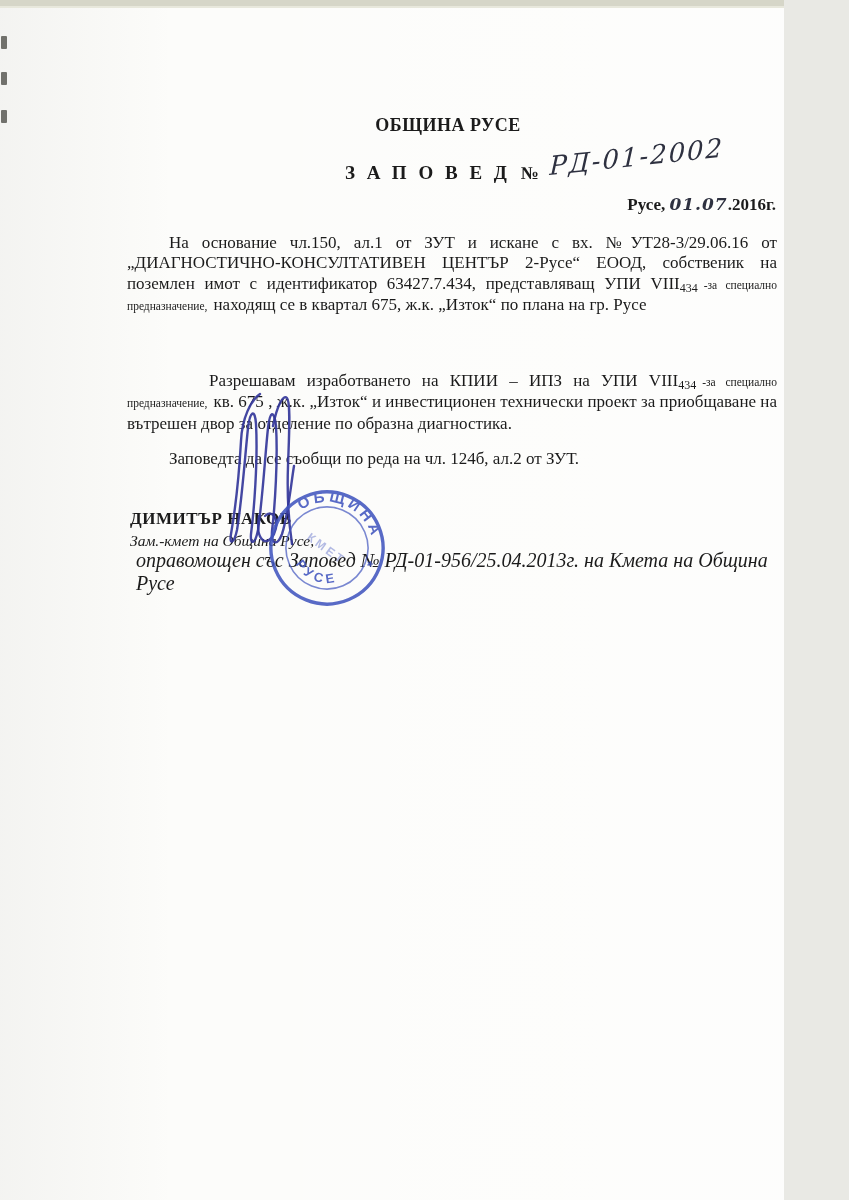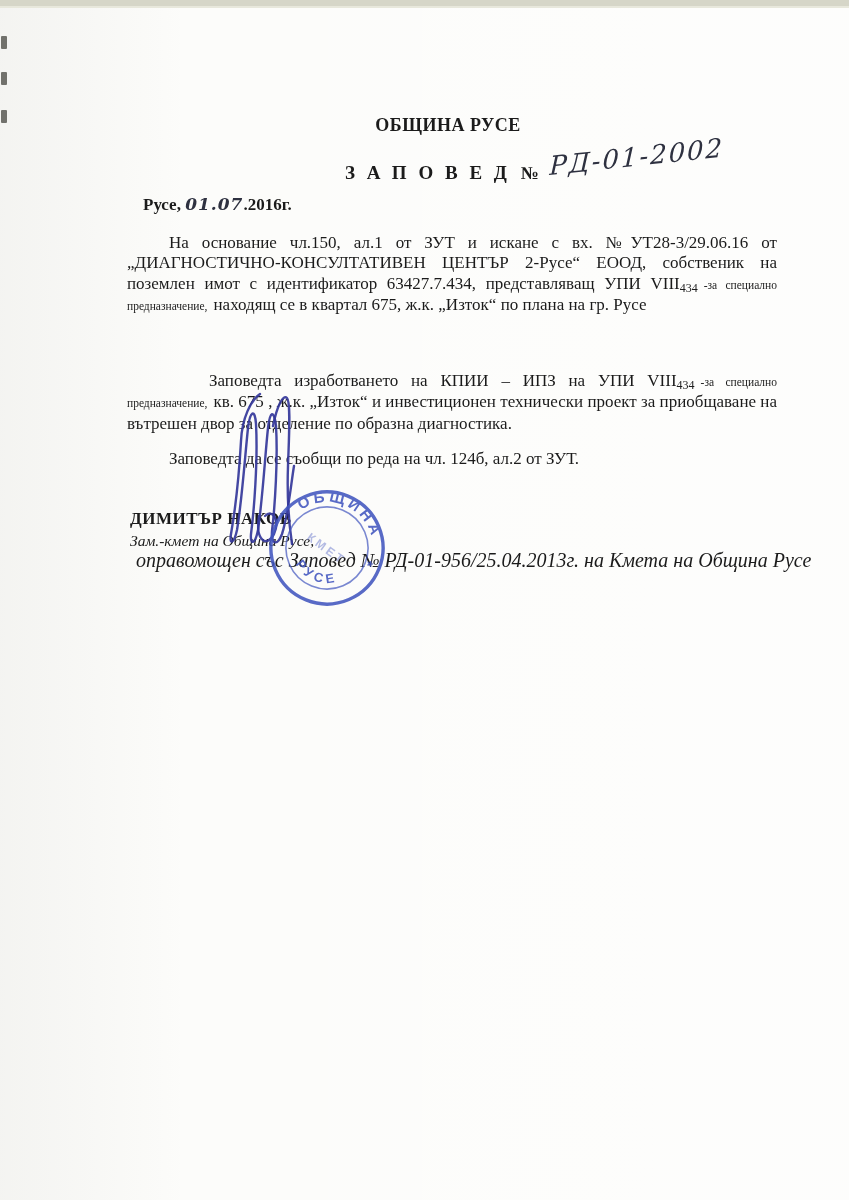--- a/index.html
+++ b/index.html
@@ -1,36 +1,36 @@
 <!DOCTYPE html>
 <html><head>
 <meta charset="utf-8">
 <style>
   html,body{margin:0;padding:0;background:#e9e9e4;}
   .page{
-    position:relative;width:849px;height:1200px;overflow:hidden;
+    position:relative;width:784px;height:1200px;overflow:hidden;
     background:#fcfcfa;
     background-image:linear-gradient(90deg, rgba(110,110,100,0.06), rgba(110,110,100,0.0) 22%, rgba(255,255,255,0.35) 80%);
     font-family:"Liberation Serif", serif;color:#1b1b1b;
   }
   .scan-top{position:absolute;top:0;left:0;width:849px;height:6px;background:#d6d6c8;}
   .scan-top2{position:absolute;top:6px;left:0;width:849px;height:2px;background:#e8e8dc;}
   .edge-mark{position:absolute;left:1px;width:6px;height:13px;background:#45453f;opacity:.75;border-radius:1px;}
   .m1{top:36px;} .m2{top:72px;} .m3{top:110px;}
 
   .org-title{position:absolute;top:115px;left:123px;width:650px;margin:0;text-align:center;
     font-size:18px;font-weight:bold;letter-spacing:.5px;}
   .order-line{position:absolute;top:155px;left:345px;white-space:nowrap;}
   .order-label{font-size:19px;font-weight:bold;letter-spacing:.62em;margin-top:24px;}
   .number-sign{font-size:18px;font-weight:bold;margin-left:2px;}
   .hand{font-family:"DejaVu Serif", serif;font-style:italic;color:#2e3140;}
   .order-number{display:inline-block;font-size:26px;letter-spacing:2px;
     transform:rotate(-6deg) skewX(-8deg);transform-origin:left bottom;
     margin-left:10px;position:relative;top:-4px;}
-  .date-line{position:absolute;top:194px;left:143px;width:650px;text-align:left;
+  .date-line{position:absolute;top:194px;left:126px;width:650px;text-align:right;
     font-size:17px;font-weight:bold;}
   .date-hand{font-size:17px;font-weight:600;letter-spacing:1px;}
 
   .body-par{position:absolute;left:123px;width:650px;margin:4px;font-size:17px;line-height:20.4px;text-align:justify;}
   .p1{top:229px;text-indent:42px;}
   .p2{top:367px;text-indent:82px;}
   .p3{top:445px;text-indent:42px;text-align:left;}
   sub.idx{font-size:12px;vertical-align:-3px;line-height:0;}
   .small-note{font-size:11.5px;letter-spacing:0;}
   .gap-before{margin-left:6px;}
@@ -74,21 +74,21 @@
   <div class="date-line">
     <span>Русе, </span><span class="hand date-hand">01.07</span><span>.2016г.</span>
   </div>
 
   <p class="body-par p1">
     <span>На основание чл.150, ал.1 от ЗУТ и искане с вх. №УТ28-3/29.06.16 от „ДИАГНОСТИЧНО-КОНСУЛТАТИВЕН ЦЕНТЪР 2-Русе“ ЕООД, собственик на поземлен имот с идентификатор 63427.7.434, представляващ УПИ VIII</span><sub class="idx">434</sub><span class="small-note gap-before">-за специално предназначение,</span><span class="gap-before">находящ се в квартал 675, ж.к. „Изток“ по плана на гр. Русе</span>
   </p>
 
 
   <p class="body-par p2">
-    <span>Заповедта изработването на КПИИ – ИПЗ на УПИ VIII</span><sub class="idx">434</sub><span class="small-note gap-before">-за специално предназначение,</span><span class="gap-before">кв. 675 , ж.к. „Изток“ и инвестиционен технически проект за приобщаване на вътрешен двор за отделение по образна диагностика.</span>
+    <span>Разрешавам изработването на КПИИ – ИПЗ на УПИ VIII</span><sub class="idx">434</sub><span class="small-note gap-before">-за специално предназначение,</span><span class="gap-before">кв. 675 , ж.к. „Изток“ и инвестиционен технически проект за приобщаване на вътрешен двор за отделение по образна диагностика.</span>
   </p>
 
   <p class="body-par p3">Заповедта да се съобщи по реда на чл. 124б, ал.2 от ЗУТ.</p>
 
   <div class="sign-name">ДИМИТЪР НАКОВ</div>
   <div class="sign-title">Зам.-кмет на Община Русе,</div>
   <div class="sign-auth">оправомощен със Заповед № РД-01-956/25.04.2013г. на Кмета на Община Русе</div>
 
   <svg class="signature-svg" viewBox="0 0 118 182">
     <path d="M 50,10 C 41,16 32,34 31,57 C 29,92 25,127 21,150 C 19,161 24,160 27,146 C 32,116 35,72 38,44 C 40,27 45,24 46,40 C 48,77 44,127 41,150 C 40,161 45,161 48,146 C 53,111 55,72 58,44 C 60,27 64,25 66,42 C 68,74 65,122 62,147 C 61,160 67,163 72,150 C 78,132 81,100 84,82"></path>

